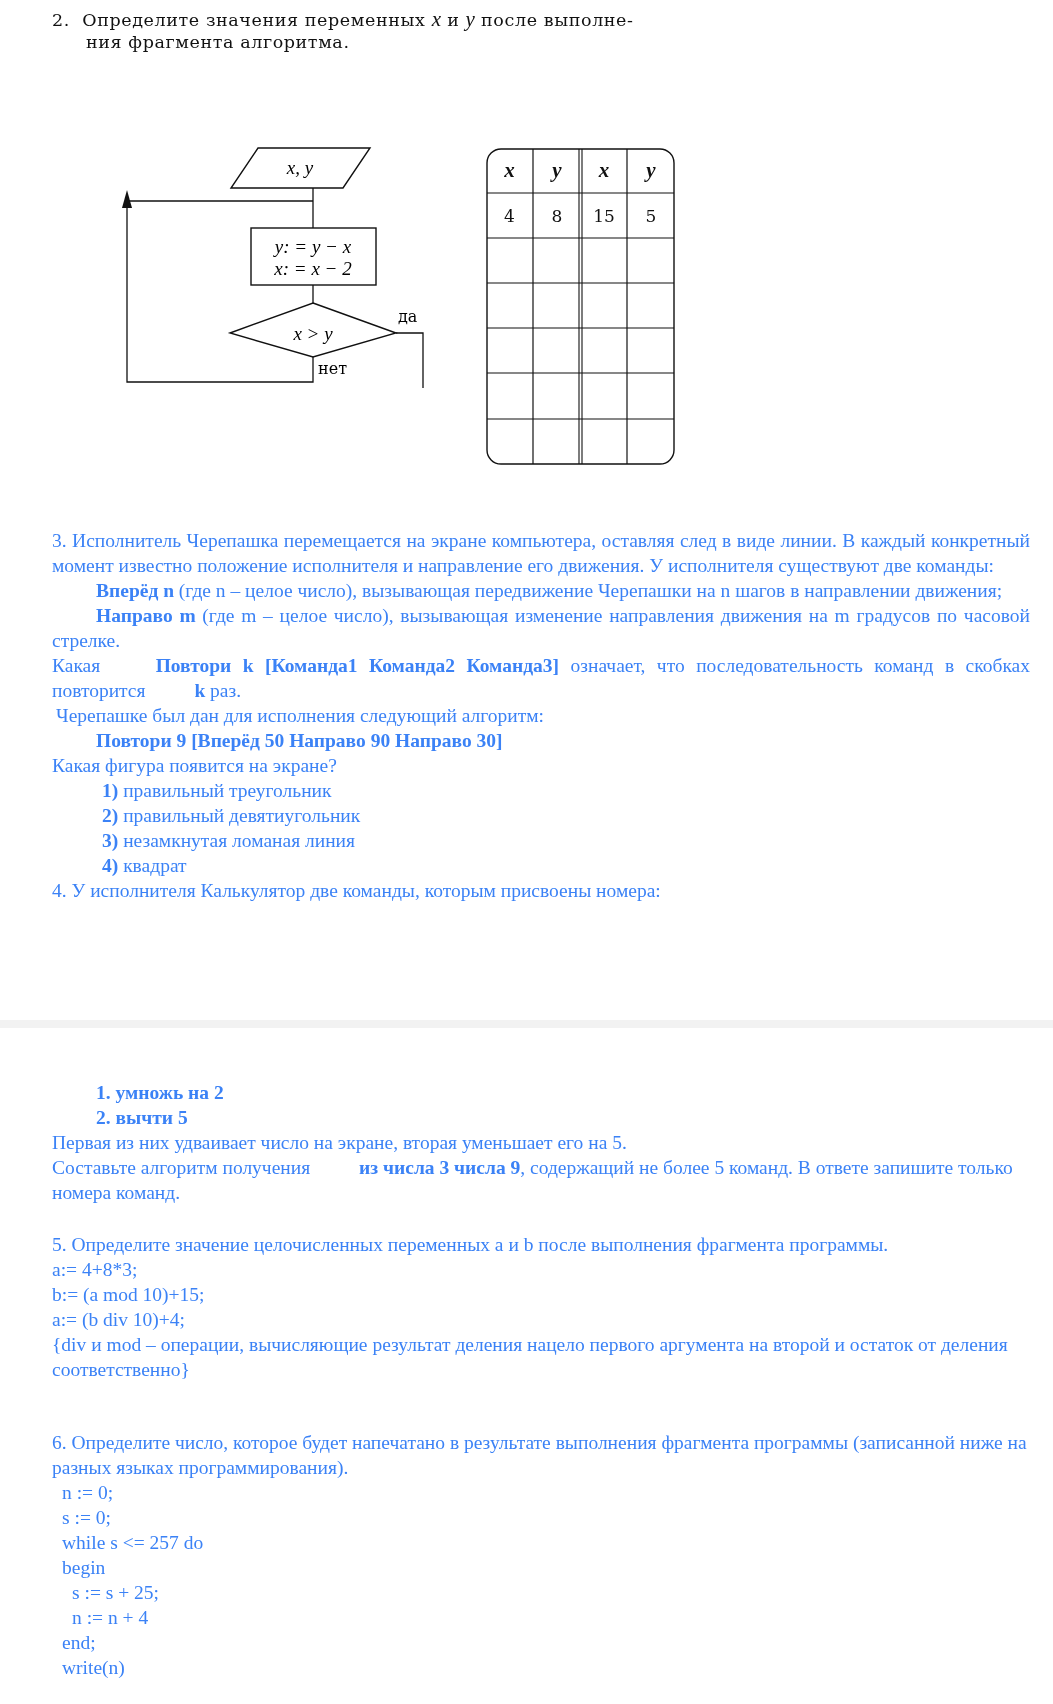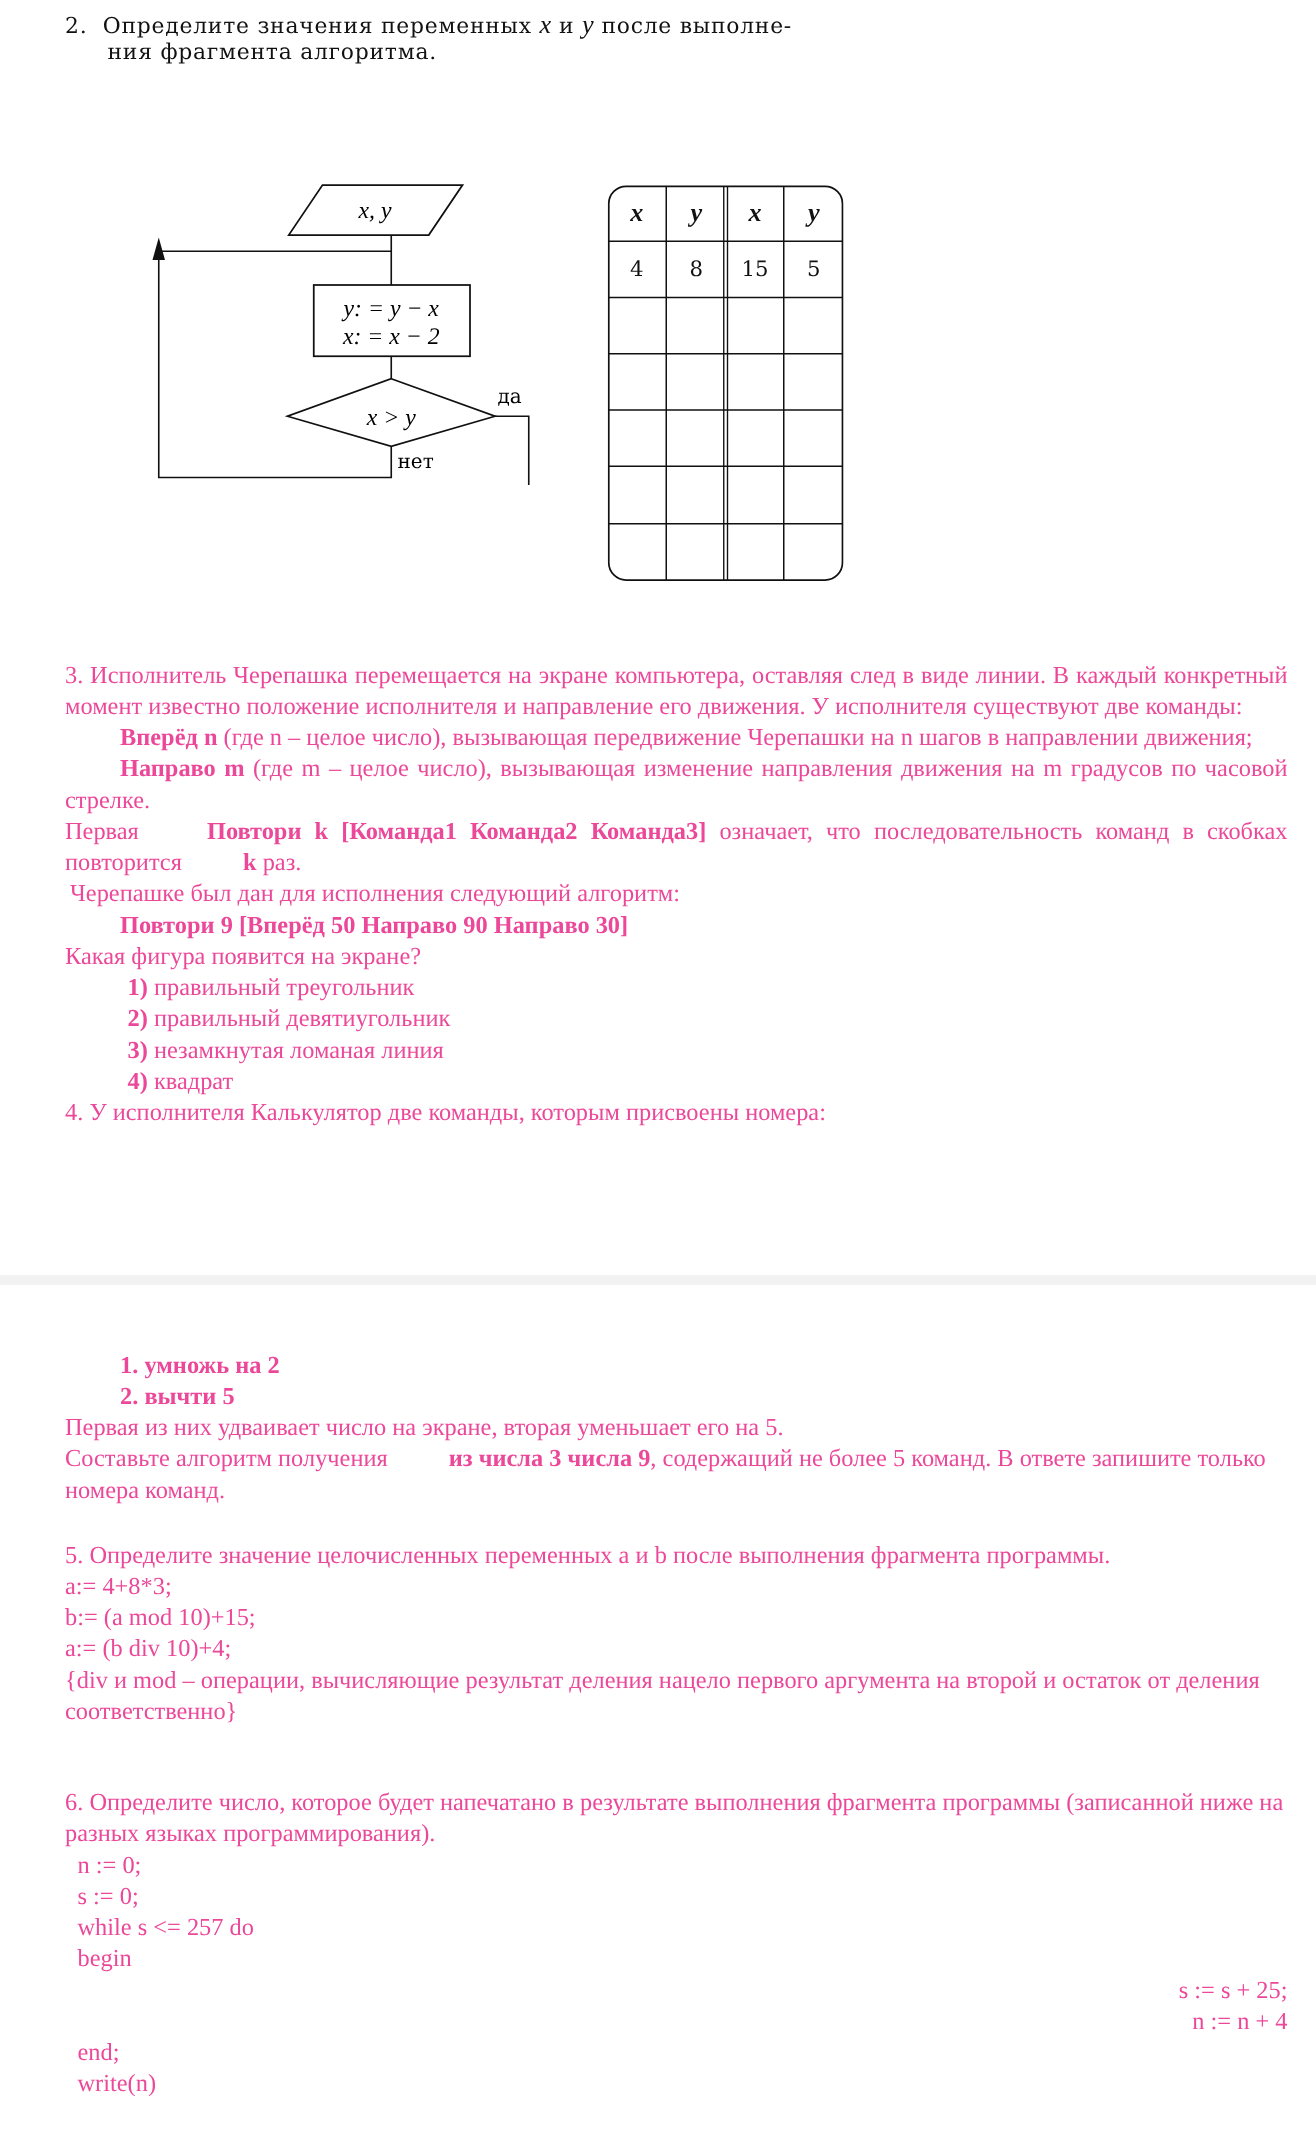--- a/index.html
+++ b/index.html
@@ -17,36 +17,36 @@
   .fc-text { font-family: "Liberation Serif", serif; font-style: italic; font-size: 19px; }
   .fc-label { font-family: "DejaVu Serif", serif; font-size: 16px; }
 
   
   #trace { left: 486px; top: 148px; width: 189px; height: 317px; }
   .tr-cell { position: absolute; display: flex; align-items: center; justify-content: center;
              font-family: "DejaVu Serif", serif; font-size: 17px; }
   .tr-head { font-family: "Liberation Serif", serif; font-style: italic; font-weight: bold; font-size: 21px; }
 
   
-  .doc { font-family: "Liberation Serif", serif; font-size: 19.5px; line-height: 25px; color: #ec4899; }
+  .doc { font-family: "Liberation Serif", serif; font-size: 19.5px; line-height: 25px; color: #3b82f6; }
   .justify { text-align: justify; text-align-last: left; }
   p { margin: 0; }
   b { font-weight: bold; margin-left: 44px; }
 
   #sec3 { left: 52px; top: 528px; width: 978px; }
   #sec3 .opt { padding-left: 6px; }
   #sec3 .al { padding-left: 4px; }
 
   #sep { left: 0; top: 1020px; width: 1053px; height: 8px; background: #f2f2f2; }
 
   #sec4 { left: 52px; top: 1080px; width: 978px; }
   #sec5 { left: 52px; top: 1232px; width: 978px; }
   #sec6 { left: 52px; top: 1430px; width: 978px; }
   .code { padding-left: 10px; }
-  .code2 { padding-left: 20px; text-align: right; }
+  .code2 { padding-left: 20px; }
 </style>
 </head>
 <body>
 
 <div class="abs t2 t2-l1">
   <span>2.</span>&nbsp;
   <span>Определите значения переменных</span>
   <i>x</i>
   <span>и</span>
   <i>y</i>
@@ -123,21 +123,21 @@
       <div class="tr-cell" style="left: 47px; top: 271px; width: 48px; height: 46px;"></div>
       <div class="tr-cell" style="left: 95px; top: 271px; width: 46px; height: 46px;"></div>
       <div class="tr-cell" style="left: 141px; top: 271px; width: 48px; height: 46px;"></div>
     </div>
 </div>
 
 <div id="sec3" class="abs doc">
   <p class="justify">3. Исполнитель Черепашка перемещается на экране компьютера, оставляя след в виде линии. В каждый конкретный момент известно положение исполнителя и направление его движения. У исполнителя существуют две команды:</p>
   <p class="justify"><b>Вперёд n</b><span> (где n – целое число), вызывающая передвижение Черепашки на n шагов в направлении движения;</span></p>
   <p class="justify"><b>Направо m</b><span> (где m – целое число), вызывающая изменение направления движения на m градусов по часовой стрелке.</span></p>
-  <p class="justify"><span>Первая </span><b>Повтори k [Команда1 Команда2 Команда3]</b><span> означает, что последовательность команд в скобках повторится </span><b>k</b><span> раз.</span></p>
+  <p class="justify"><span>Какая </span><b>Повтори k [Команда1 Команда2 Команда3]</b><span> означает, что последовательность команд в скобках повторится </span><b>k</b><span> раз.</span></p>
   <p class="al">Черепашке был дан для исполнения следующий алгоритм:</p>
   <p><b>Повтори 9 [Вперёд 50 Направо 90 Направо 30]</b></p>
   <p>Какая фигура появится на экране?</p>
   <p class="opt"><b>1)</b><span> правильный треугольник</span></p>
   <p class="opt"><b>2)</b><span> правильный девятиугольник</span></p>
   <p class="opt"><b>3)</b><span> незамкнутая ломаная линия</span></p>
   <p class="opt"><b>4)</b><span> квадрат</span></p>
   <p>4. У исполнителя Калькулятор две команды, которым присвоены номера:</p>
 </div>
 

